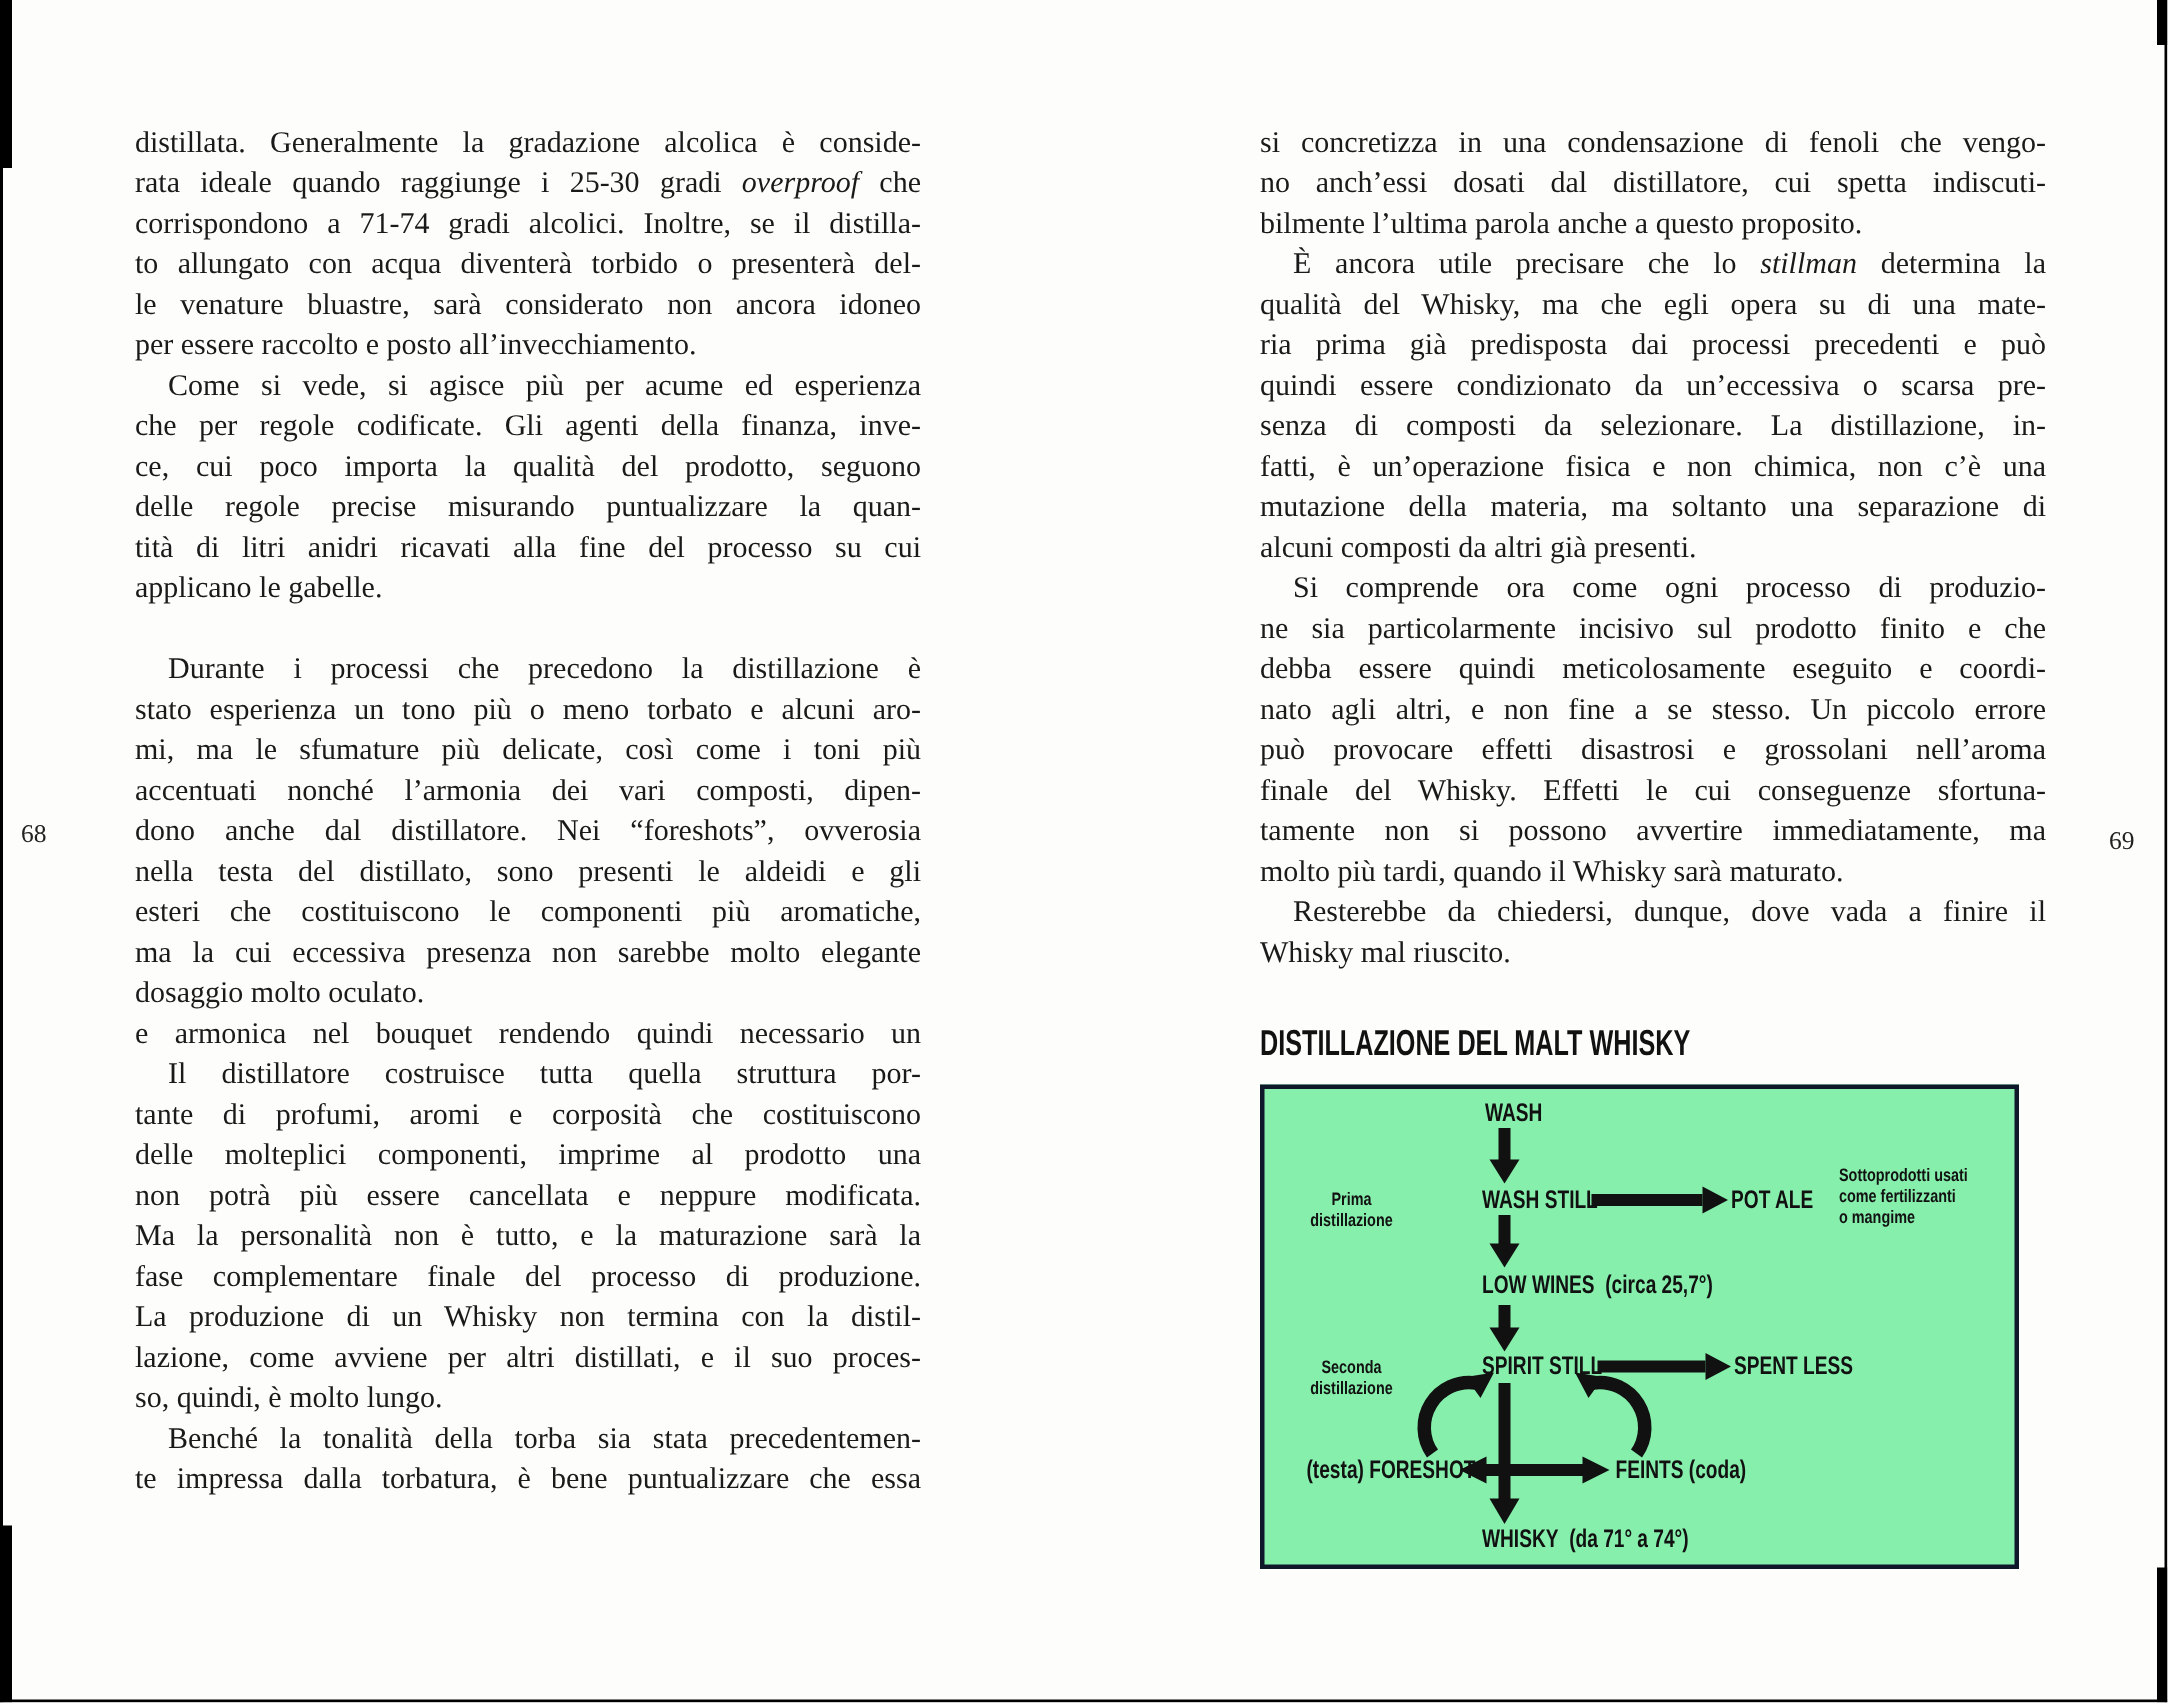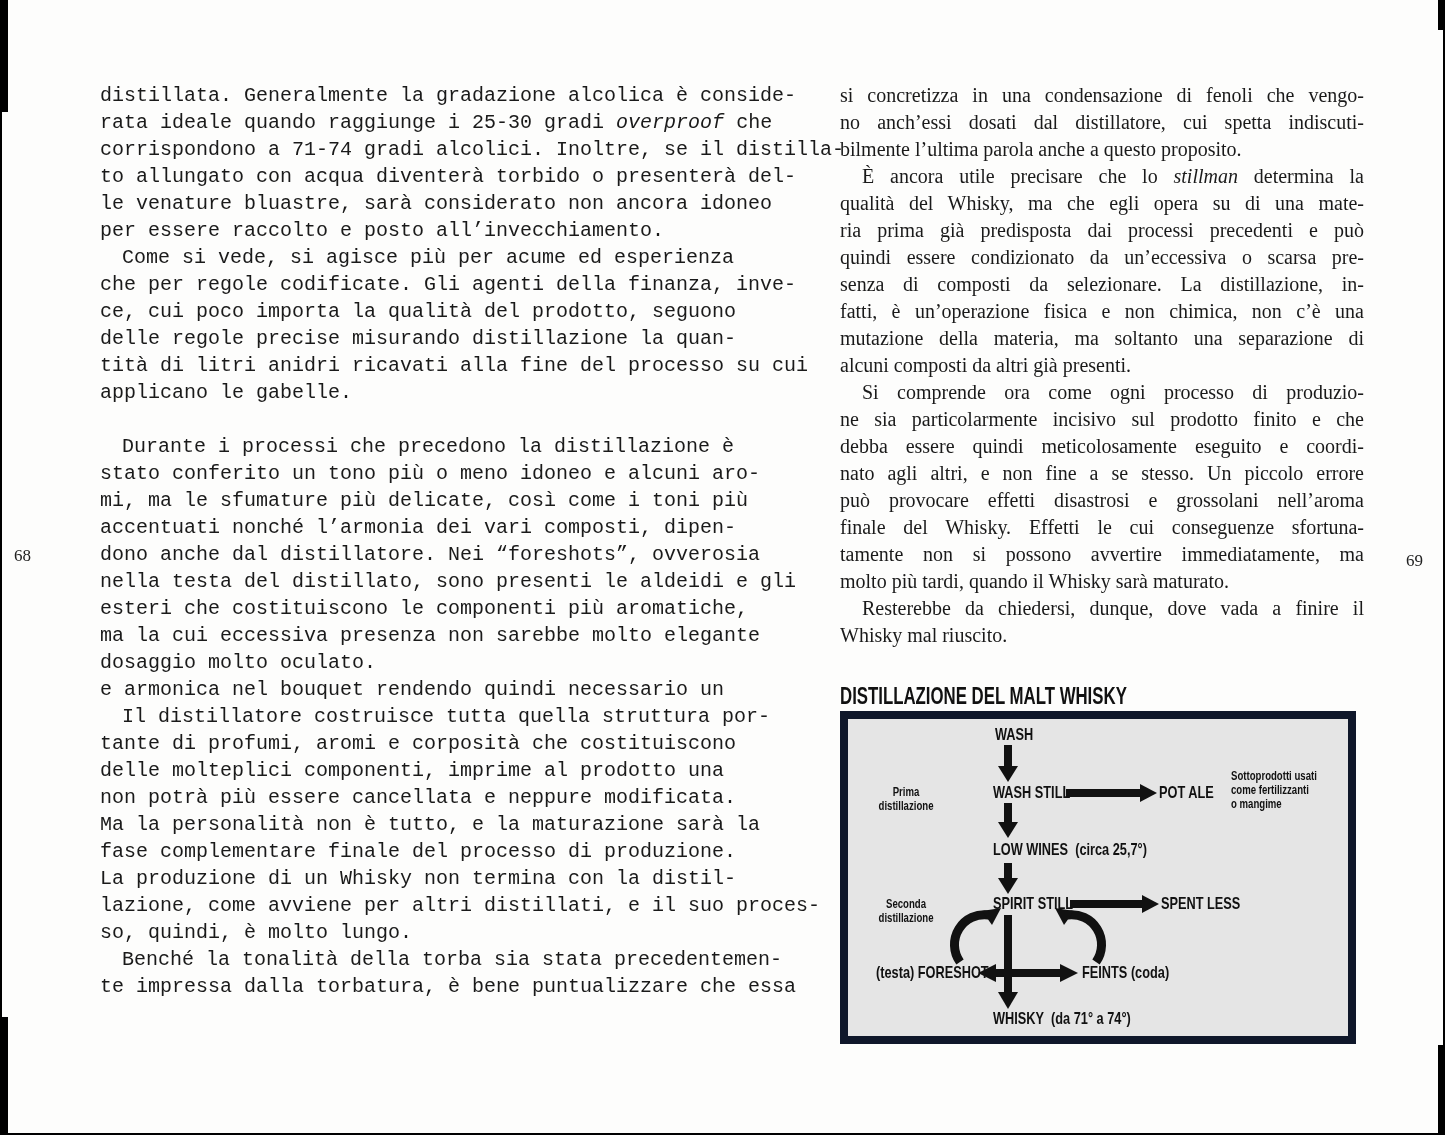--- a/index.html
+++ b/index.html
@@ -11,32 +11,32 @@
   .edge-right{right:0;top:0;width:2px;height:100%;}
   .edge-bottom{left:0;bottom:0;width:100%;height:2px;}
   .corner-tl{left:0;top:0;width:8px;height:112px;}
   .corner-bl{left:0;bottom:0;width:8px;height:118px;}
   .corner-tr{right:0;top:0;width:7px;height:30px;}
   .corner-br{right:0;bottom:0;width:7px;height:90px;}
   .pagenum{position:absolute;font-size:17px;color:#222;}
   .pagenum-left{left:14px;top:546px;}
   .pagenum-right{left:1406px;top:551px;}
   .col{position:absolute;top:82px;width:524px;}
-  .col-left{left:100px;font-family:Liberation Mono, monospace;}
+  .col-left{left:90px;}
   .col-right{left:840px;}
   .ln{height:27px;line-height:27px;font-size:20px;white-space:nowrap;
       text-align:justify;text-align-last:justify;text-justify:inter-word;}
   .ln.end{text-align-last:left;}
   .ln.ind{text-indent:22px;}
   .para.gap{margin-top:27px;}
   
   .dtitle{margin-top:34px;height:26px;line-height:26px;font-family:"Liberation Sans",sans-serif;
           font-weight:bold;font-size:24px;color:#111;white-space:nowrap;
           transform:scaleX(0.70);transform-origin:0 50%;}
-  .dbox{position:relative;margin-top:2px;width:500px;height:317px;border:8px solid #0f172a;background:#e5e5e5;}
+  .dbox{position:relative;margin-top:14px;width:500px;height:317px;border:3px solid #0f172a;background:#86efac;}
   .dbox svg{position:absolute;left:0;top:0;}
   .dlab{position:absolute;font-family:"Liberation Sans",sans-serif;font-weight:bold;color:#111;white-space:nowrap;}
   .node{font-size:17px;line-height:18px;transform:scaleX(0.75);transform-origin:0 50%;}
   .side{font-size:12px;line-height:14px;transform:scaleX(0.8);}
   .side.ctr{text-align:center;transform-origin:50% 50%;}
   .side.lft{text-align:left;transform-origin:0 50%;}
 </style>
 </head>
 <body>
 
@@ -59,27 +59,27 @@
       <div class="ln">rata ideale quando raggiunge i 25-30 gradi <i>overproof</i> che</div>
       <div class="ln">corrispondono a 71-74 gradi alcolici. Inoltre, se il distilla-</div>
       <div class="ln">to allungato con acqua diventerà torbido o presenterà del-</div>
       <div class="ln">le venature bluastre, sarà considerato non ancora idoneo</div>
       <div class="ln end">per essere raccolto e posto all’invecchiamento.</div>
     </div>
     <div class="para">
       <div class="ln ind">Come si vede, si agisce più per acume ed esperienza</div>
       <div class="ln">che per regole codificate. Gli agenti della finanza, inve-</div>
       <div class="ln">ce, cui poco importa la qualità del prodotto, seguono</div>
-      <div class="ln">delle regole precise misurando distillazione la quan-</div>
+      <div class="ln">delle regole precise misurando puntualizzare la quan-</div>
       <div class="ln">tità di litri anidri ricavati alla fine del processo su cui</div>
       <div class="ln end">applicano le gabelle.</div>
     </div>
     <div class="para gap">
       <div class="ln ind">Durante i processi che precedono la distillazione è</div>
-      <div class="ln">stato conferito un tono più o meno idoneo e alcuni aro-</div>
+      <div class="ln">stato esperienza un tono più o meno torbato e alcuni aro-</div>
       <div class="ln">mi, ma le sfumature più delicate, così come i toni più</div>
       <div class="ln">accentuati nonché l’armonia dei vari composti, dipen-</div>
       <div class="ln">dono anche dal distillatore. Nei “foreshots”, ovverosia</div>
       <div class="ln">nella testa del distillato, sono presenti le aldeidi e gli</div>
       <div class="ln">esteri che costituiscono le componenti più aromatiche,</div>
       <div class="ln">ma la cui eccessiva presenza non sarebbe molto elegante</div>
       <div class="ln end">dosaggio molto oculato.</div>
       <div class="ln">e armonica nel bouquet rendendo quindi necessario un</div>
     </div>
     <div class="para">

